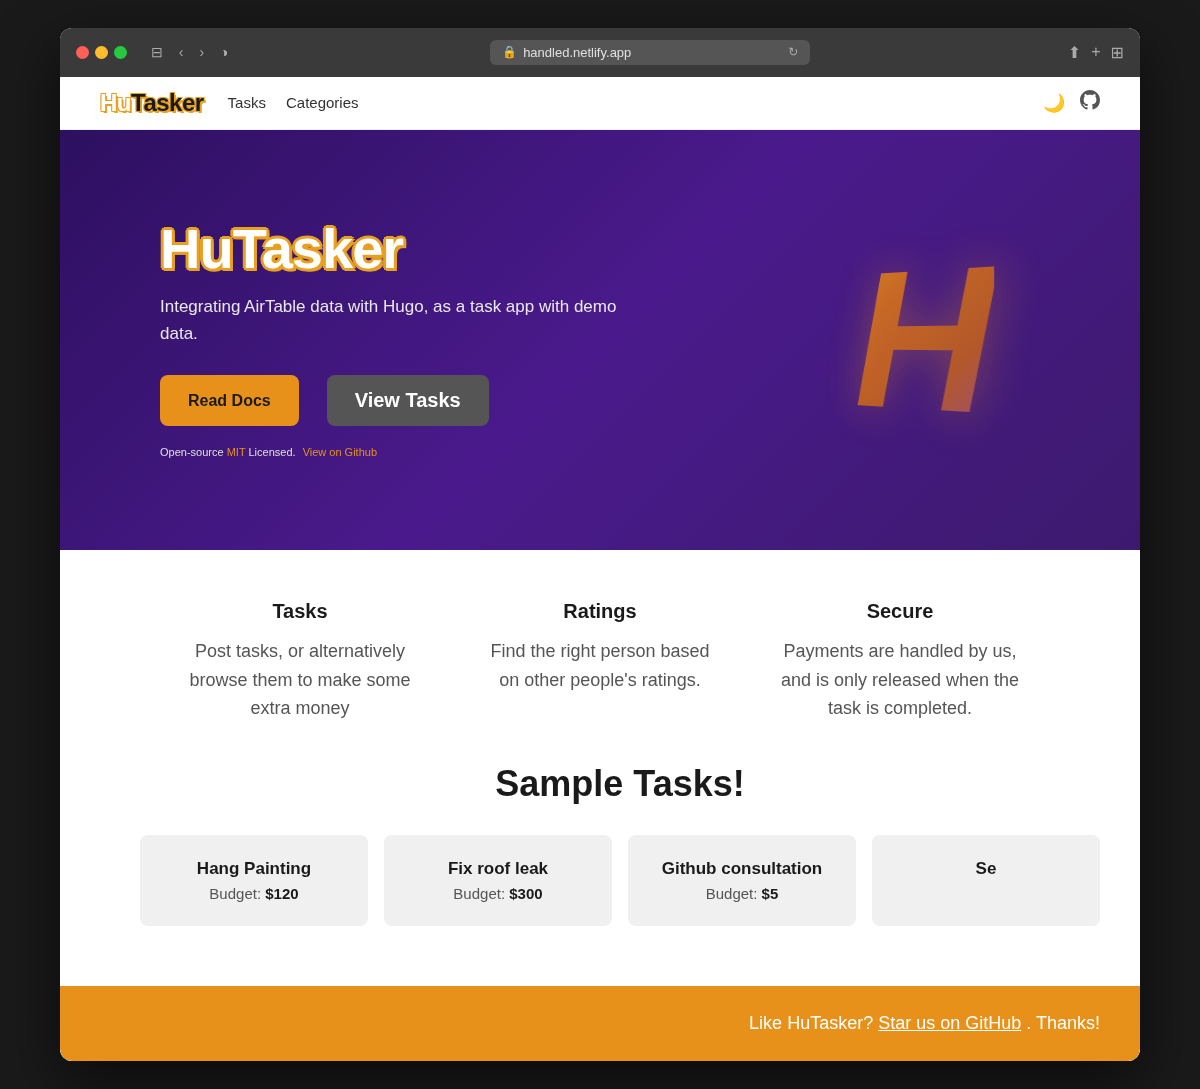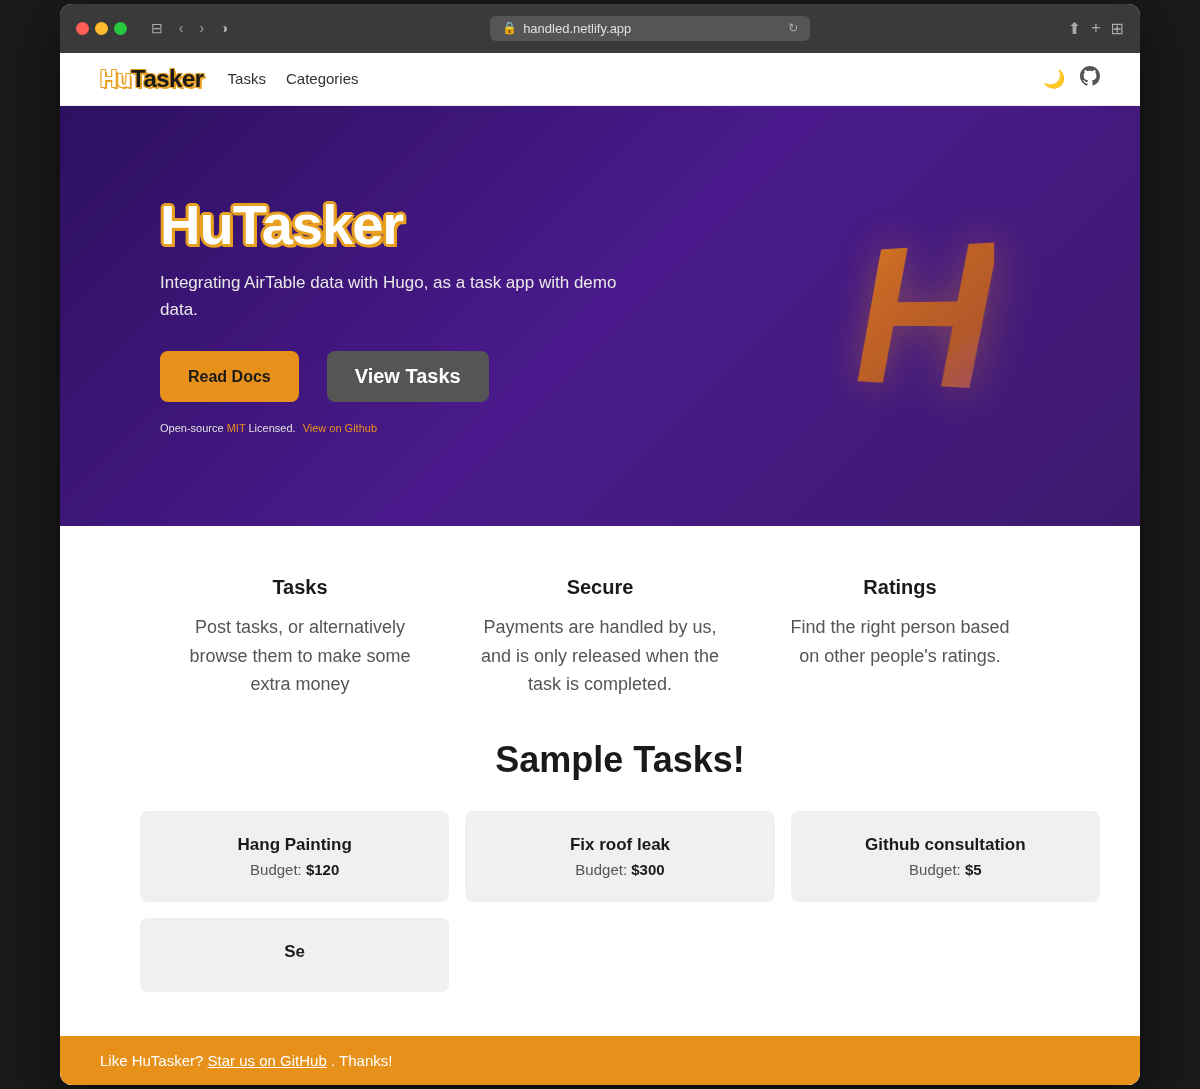--- a/index.html
+++ b/index.html
@@ -244,34 +244,34 @@
     }
     .feature-desc {
       font-size: 18px;
       color: #555;
       line-height: 1.6;
     }
 
     
     .sample-tasks-section {
       background: #fff;
-      padding: 20px 40px 44px;
+      padding: 20px 40px 60px;
       margin-left: 40px;
     }
     .sample-tasks-title {
       text-align: center;
       font-size: 36px;
       font-weight: 800;
       color: #1a1a1a;
       margin-bottom: 30px;
     }
 
     .tasks-grid {
       display: grid;
-      grid-template-columns: repeat(3, 1fr);
+      grid-template-columns: repeat(4, 1fr);
       gap: 16px;
       overflow: hidden;
     }
 
     .task-card {
       background: #f0f0f0;
       border-radius: 8px;
       padding: 24px 20px;
       text-align: center;
     }
@@ -289,24 +289,24 @@
       color: #555;
     }
     .task-budget span {
       font-weight: 700;
       color: #1a1a1a;
     }
 
     
     .site-footer {
       background: #e8911a;
-      padding: 16px 40px;
-      text-align: left;
+      padding: 27px 40px;
+      text-align: right;
       color: #fff;
-      font-size: 15px;
+      font-size: 18px;
     }
     .footer-link {
       color: #fff;
       text-decoration: underline;
       cursor: pointer;
     }
 
     .features-wrapper {
       background: #fff;
       padding: 50px 0 20px;
@@ -397,27 +397,27 @@
 
     <div class="features-wrapper">
       <div class="features-inner">
 
         <div class="feature-col">
           <div class="feature-title">Tasks</div>
           <div class="feature-desc">Post tasks, or alternatively browse them to make some extra money</div>
         </div>
 
         <div class="feature-col">
+          <div class="feature-title">Ratings</div>
+          <div class="feature-desc">Find the right person based on other people's ratings.</div>
+        </div>
+
+        <div class="feature-col">
           <div class="feature-title">Secure</div>
           <div class="feature-desc">Payments are handled by us, and is only released when the task is completed.</div>
-        </div>
-
-        <div class="feature-col">
-          <div class="feature-title">Ratings</div>
-          <div class="feature-desc">Find the right person based on other people's ratings.</div>
         </div>
 
       </div>
     </div>
 
     <div class="sample-tasks-section">
       <h2 class="sample-tasks-title">Sample Tasks!</h2>
       <div class="tasks-grid">
 
         <div class="task-card">

